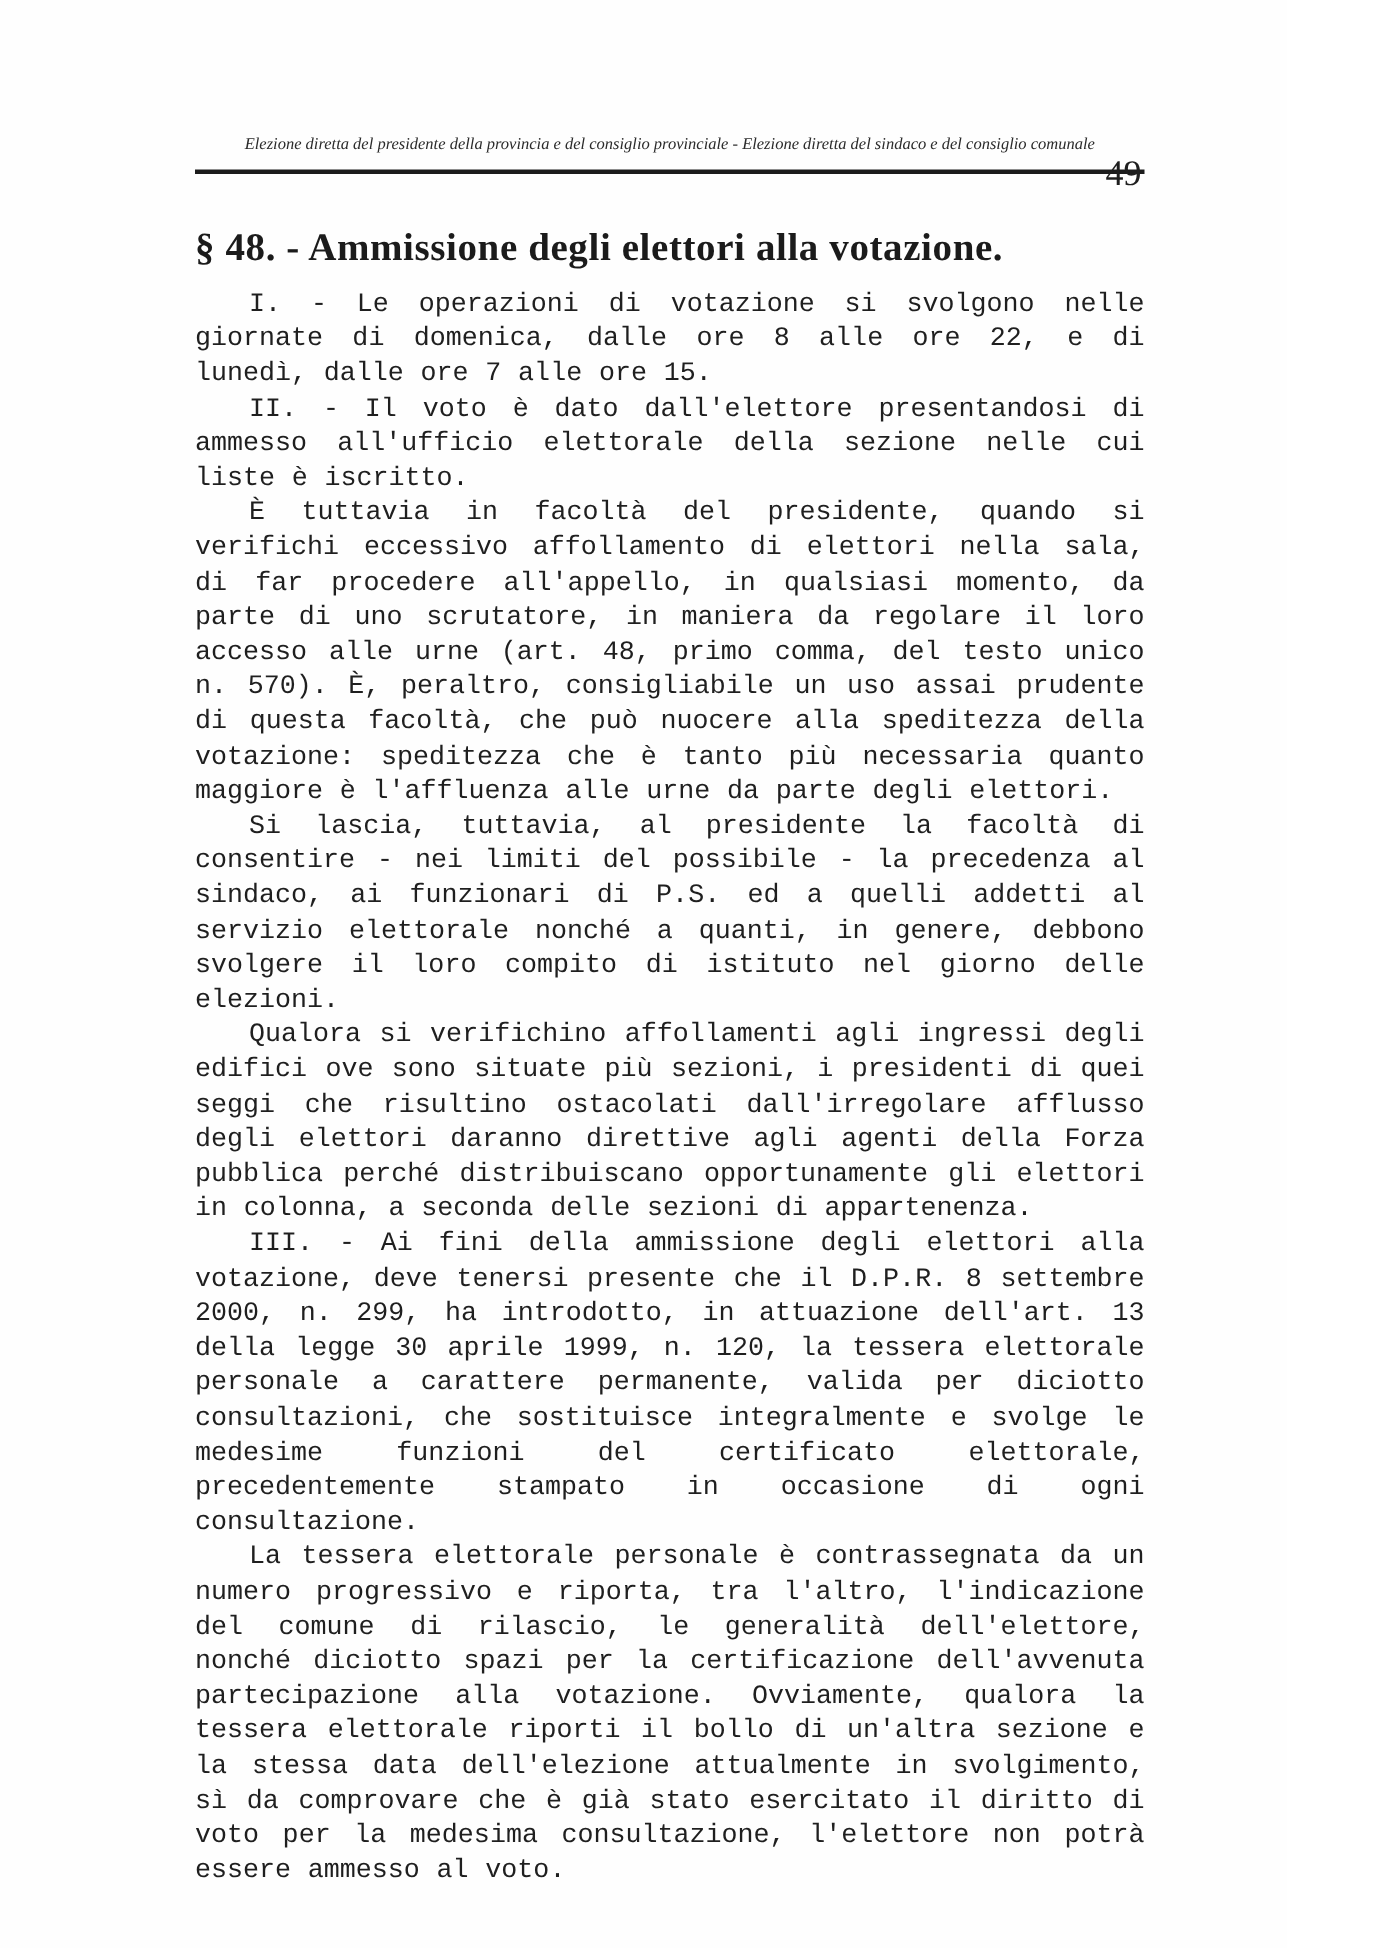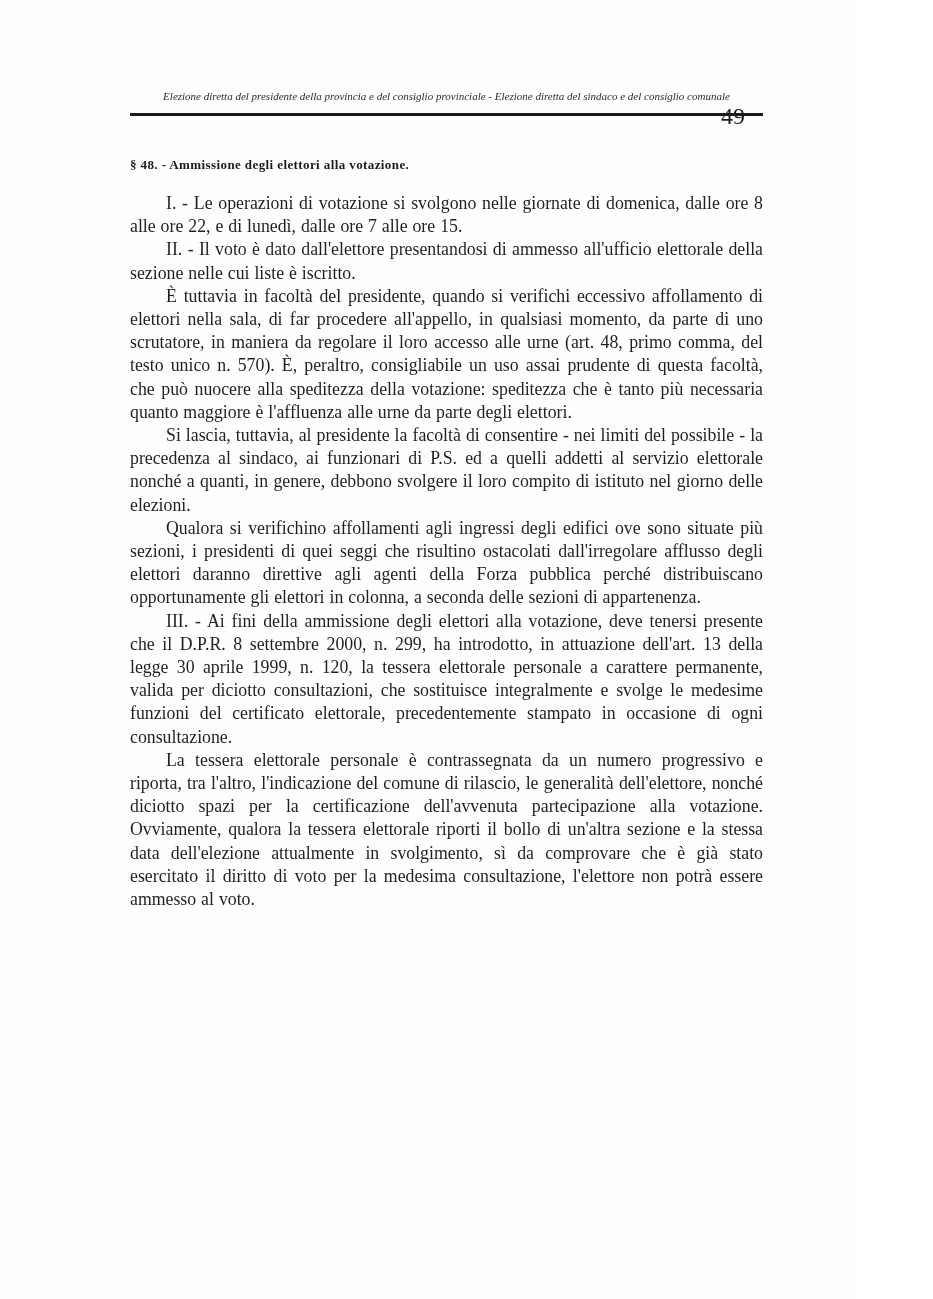--- a/index.html
+++ b/index.html
@@ -34,50 +34,51 @@
     text-align: center;
     font-size: 12.5px;
     line-height: 16px;
     letter-spacing: 1.3px;
     margin-top: 3px;
     color: #1e1e1e;
   }
   .page-number {
     position: absolute;
     top: 14px;
-    right: 18px;
+    right: 2px;
     font-size: 24px;
     line-height: 1;
     color: #1e1e1e;
     text-align: center;
   }
   .rule {
     margin-top: 10px;
     border-bottom: 3px solid #1c1c1c;
     width: 100%;
   }
   .section-heading {
     margin: 37px 0 0 0;
-    font-size: 13px;
+    font-size: 26px;
     line-height: 24px;
     font-weight: bold;
     letter-spacing: 0.4px;
     color: #1b1b1b;
   }
   .body-text {
     margin-top: 15px;
   }
   .body-text p {
     margin: 0;
     text-align: justify;
     text-indent: 36px;
     font-size: 17.8px;
     line-height: 23.2px;
     color: #1f1f1f;
     word-spacing: 0.5px;
+    font-family: Liberation Mono, monospace;
   }
 </style>
 </head>
 <body>
 
 <div class="page">
   <div class="column">
 
     <div class="running-title">Elezione diretta del presidente della provincia e del consiglio provinciale - Elezione diretta del sindaco e del consiglio comunale</div>
 

